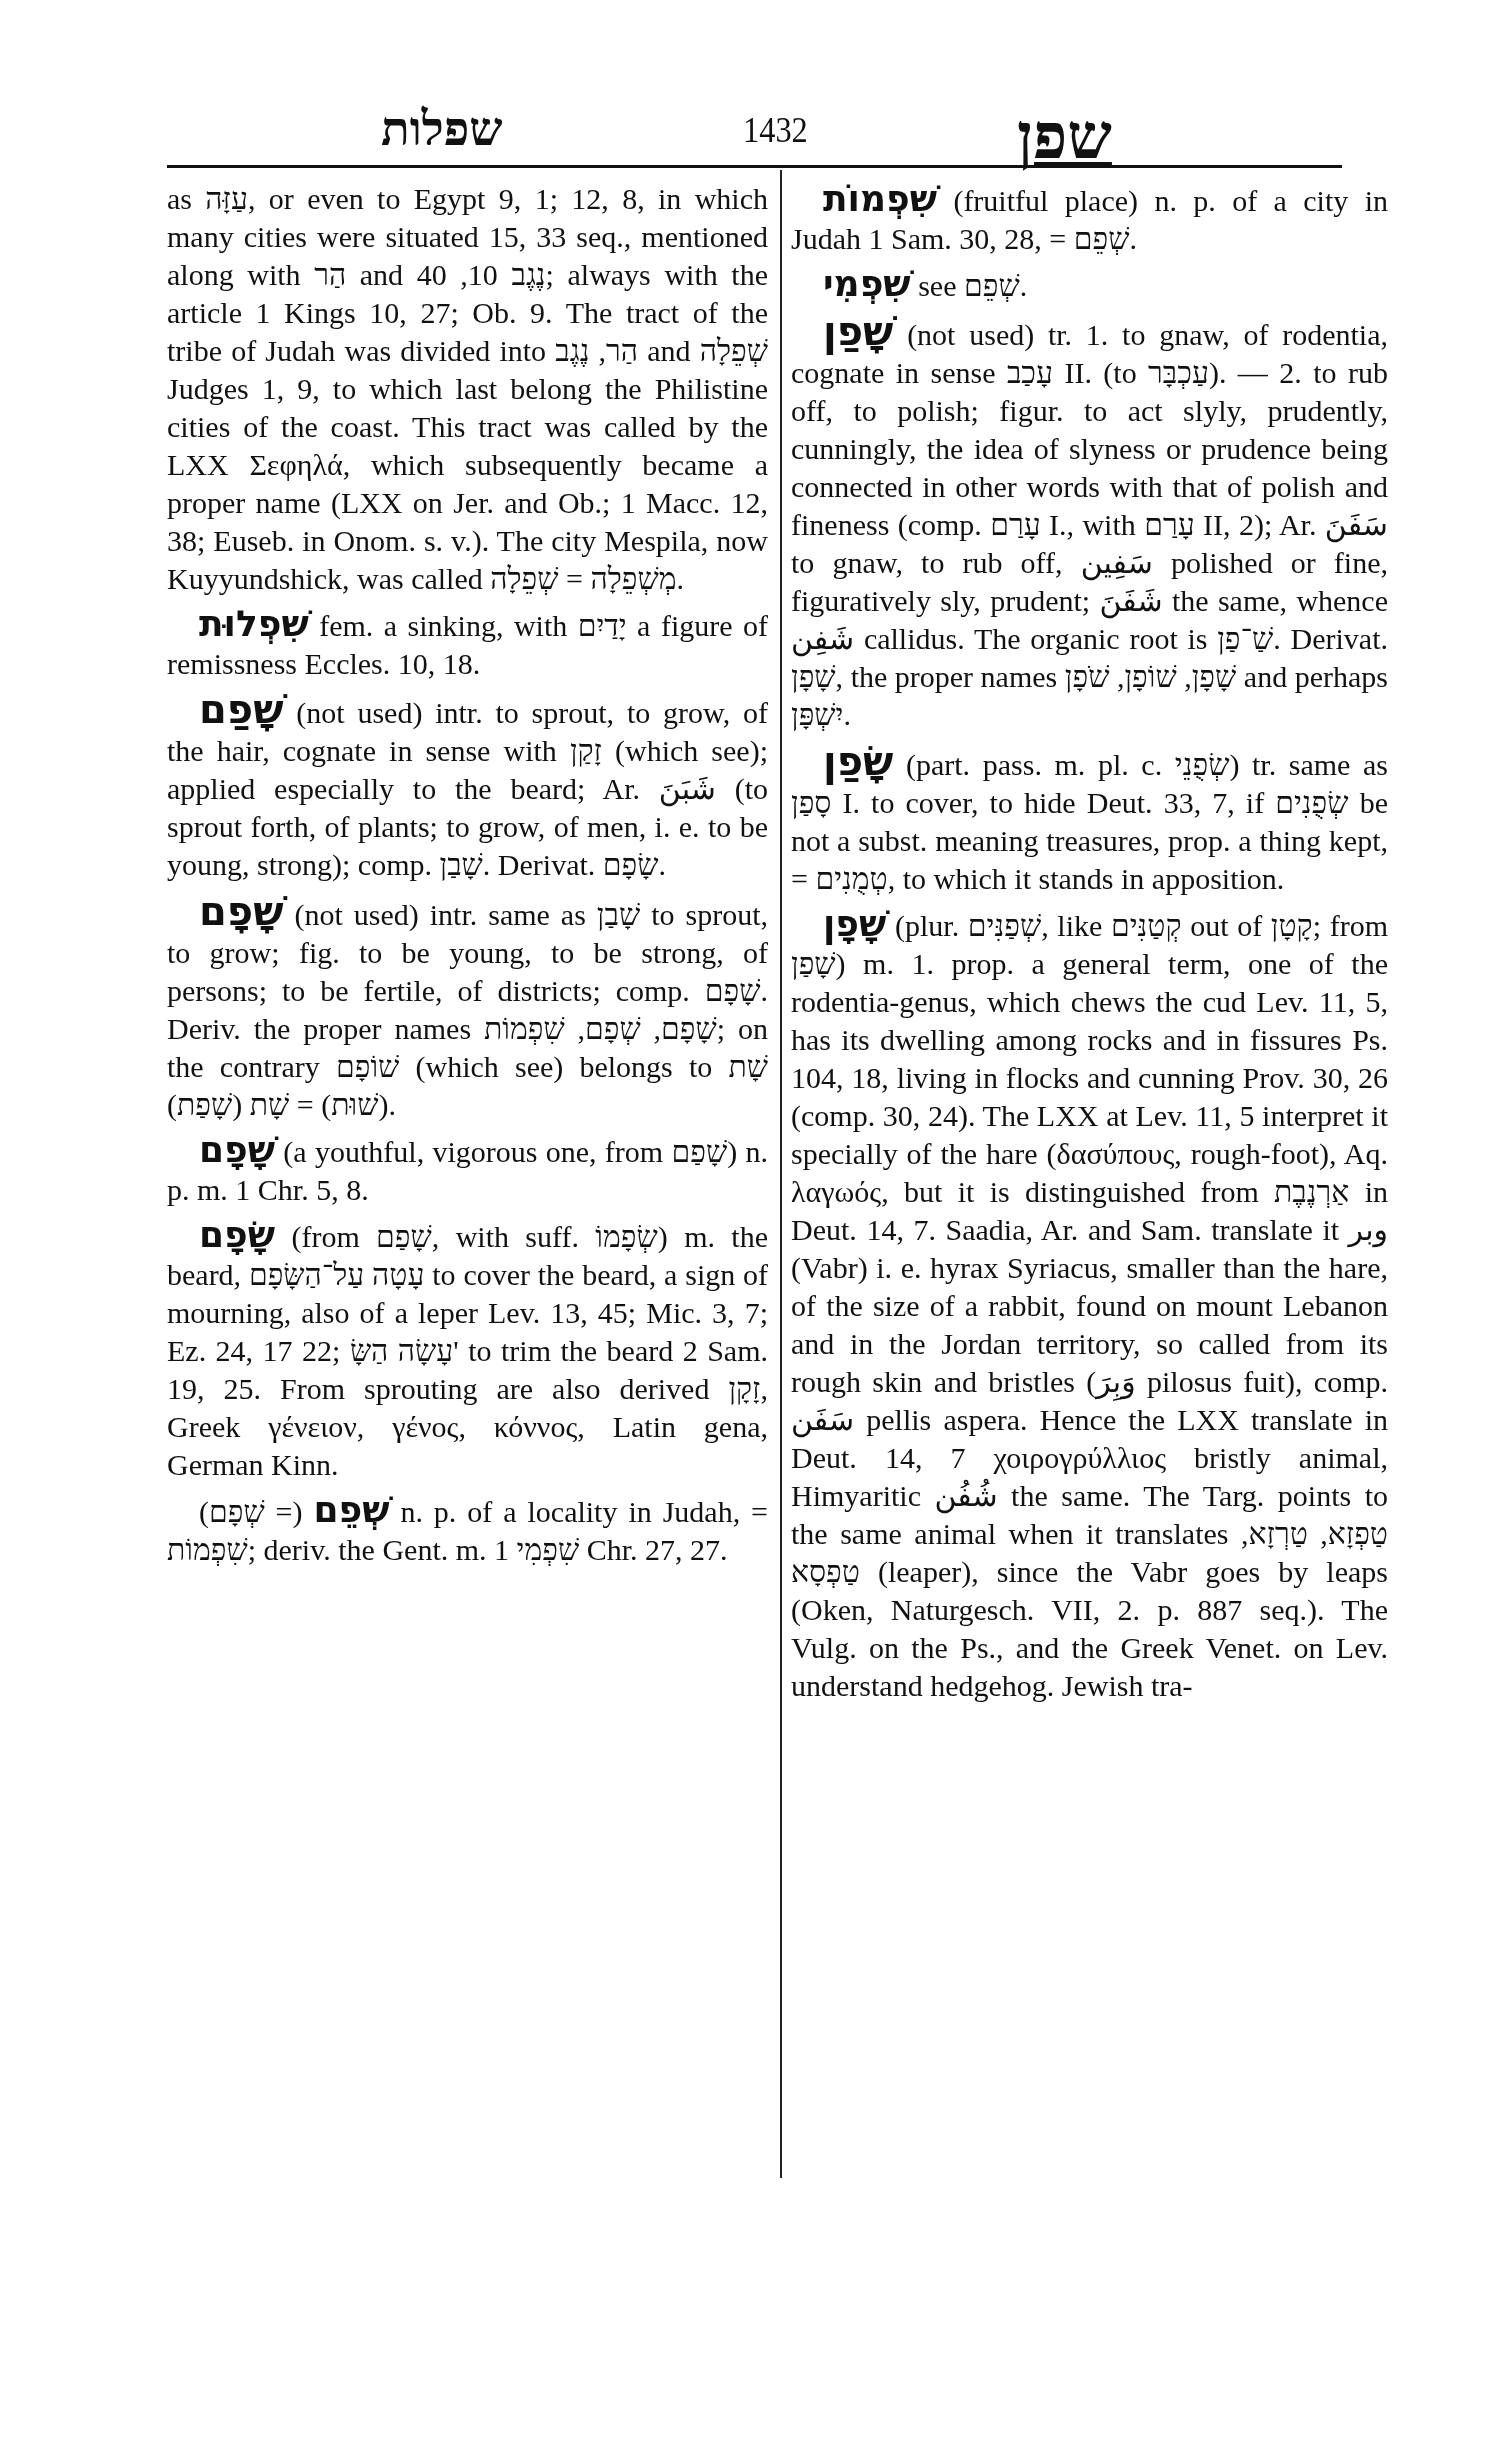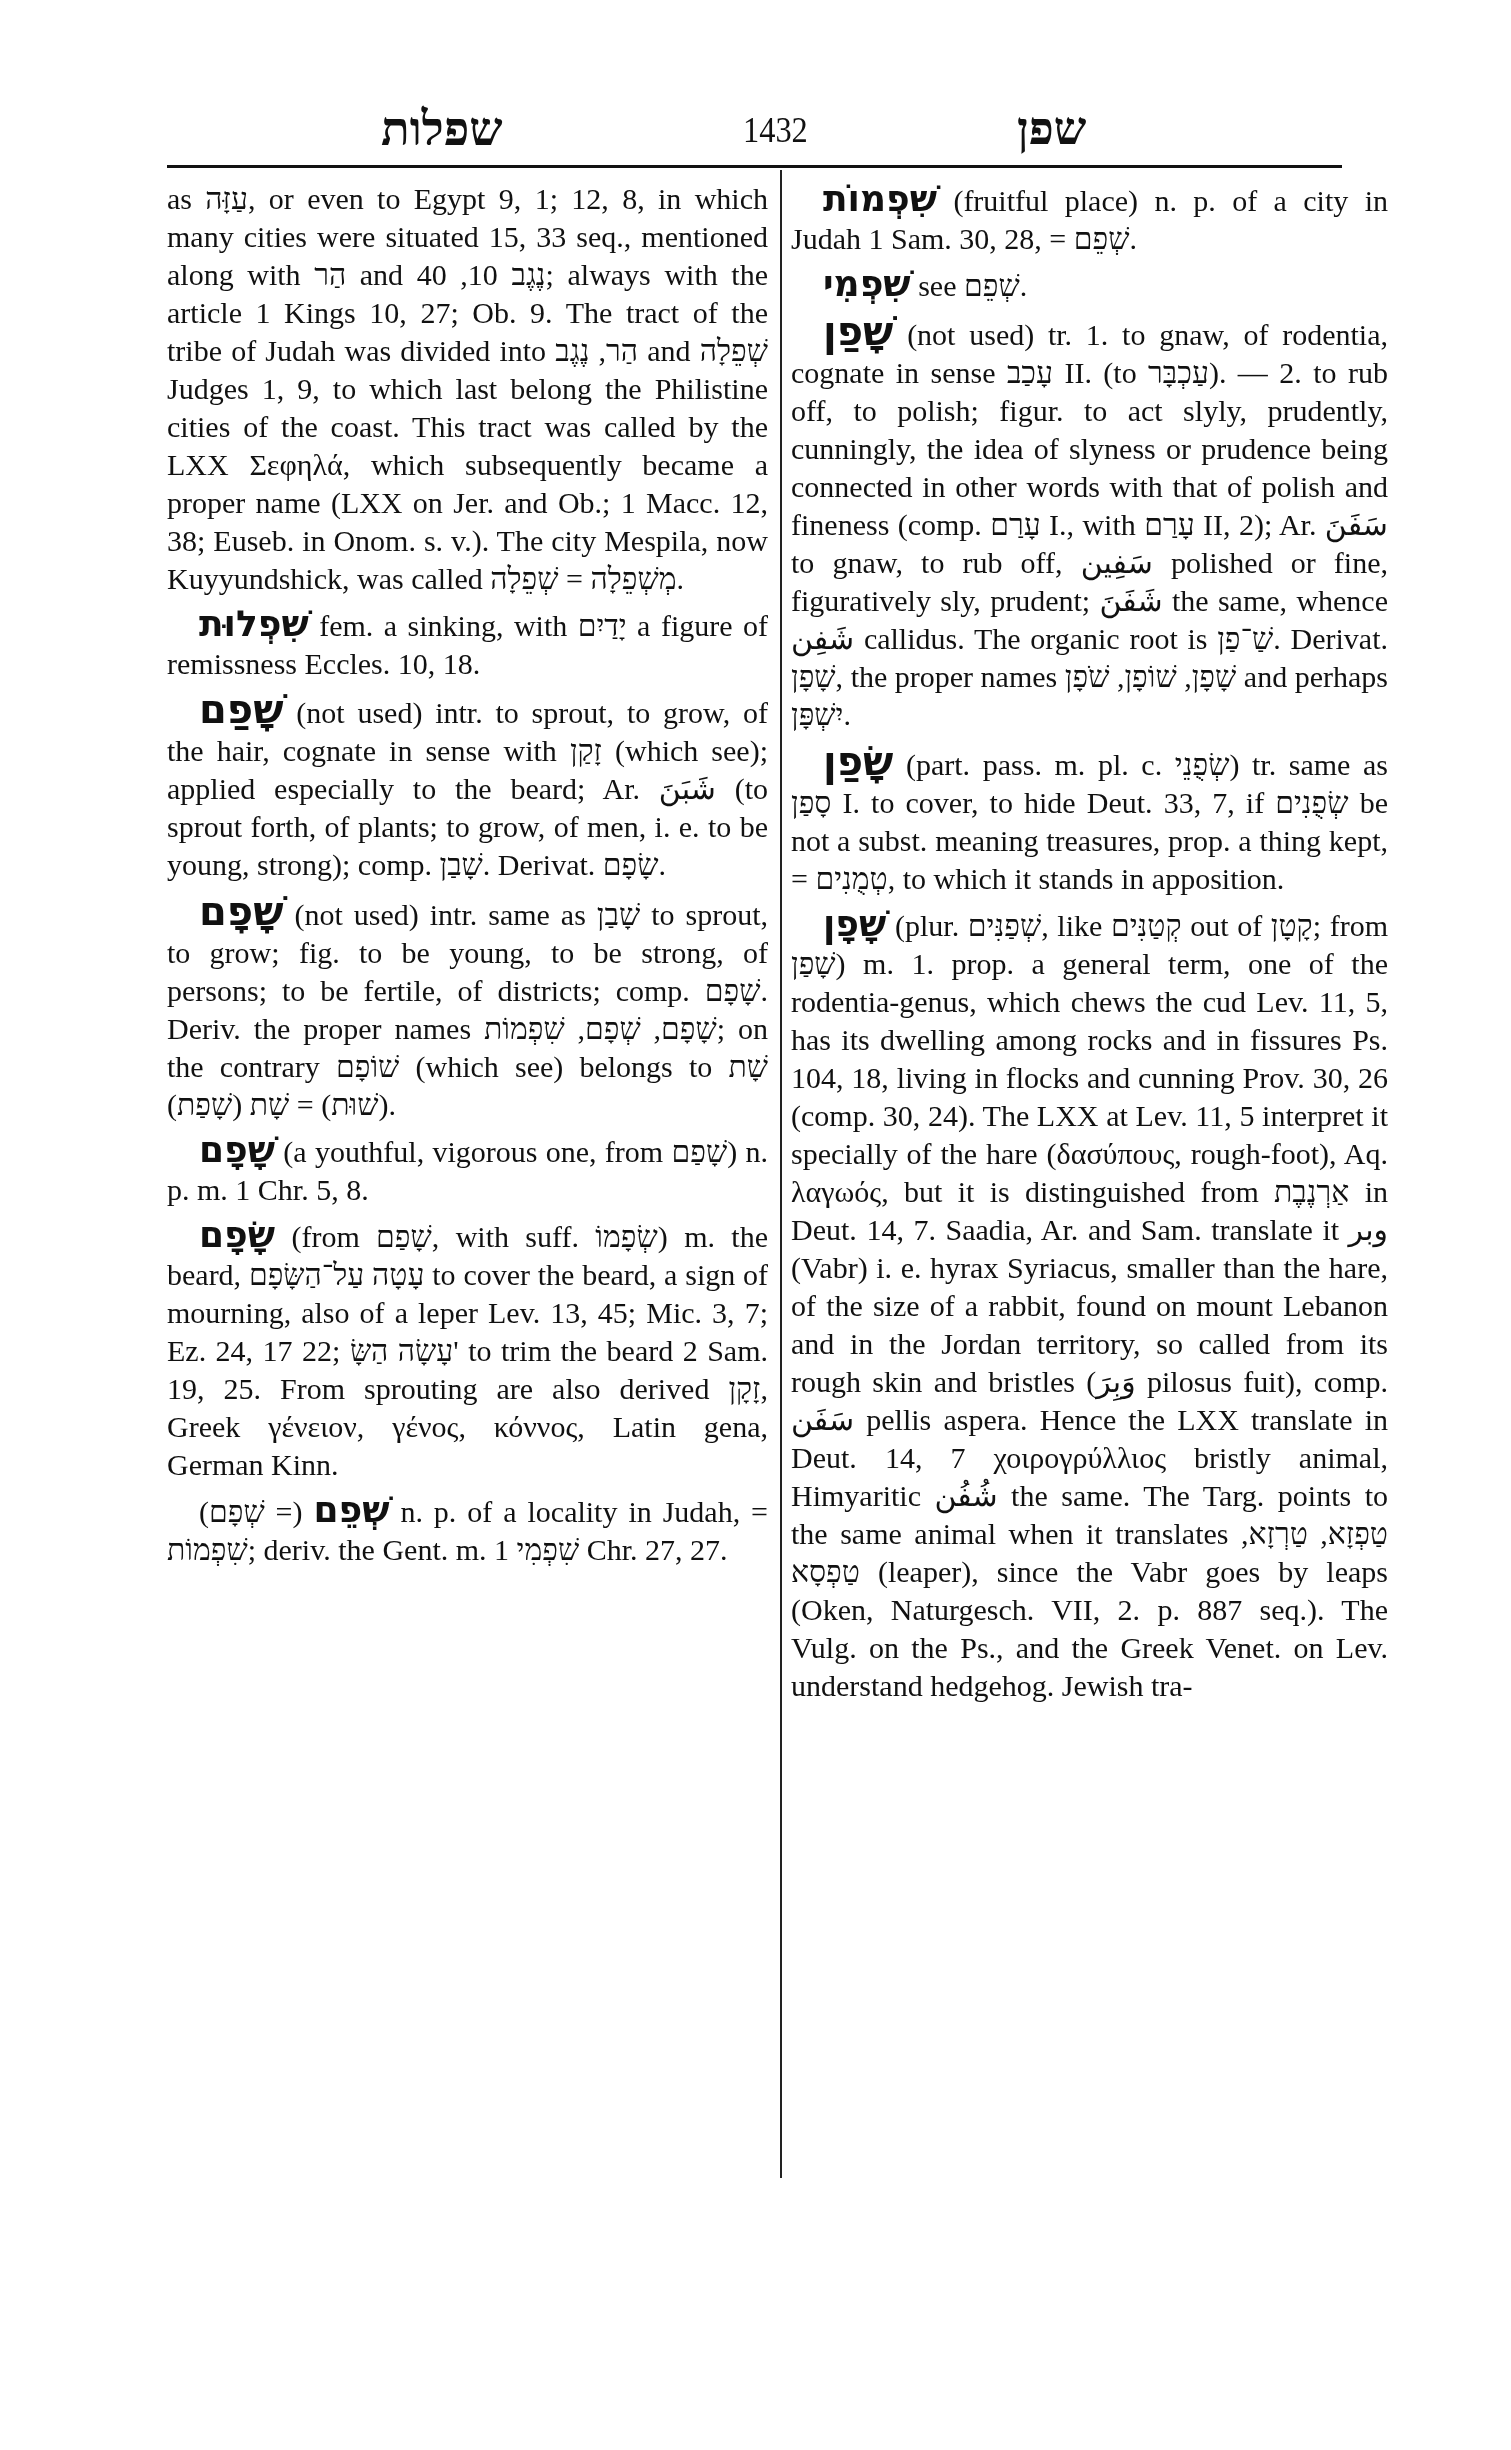--- a/index.html
+++ b/index.html
@@ -2,21 +2,21 @@
 <html style="font-size:14.4px"><head>
 <meta charset="utf-8">
 <style>
   html, body { margin: 0; padding: 0; background: #ffffff; }
   body { width: 1512px; height: 2450px; position: relative; overflow: hidden;
          font-family: "Liberation Serif", "DejaVu Serif", serif; color: #111; }
   .page { position: absolute; left: 16px; top: 0; width: 1512px; height: 2450px; padding-left: 47px; }
   .running-head { position: absolute; top: 99px; left: 151px; width: 1175px; height: 63px; }
   .rh-left { position: absolute; left: 214px; top: 7.2px; font-size: 47px; font-weight: bold; direction: rtl; line-height: 1; }
   .rh-num { position: absolute; left: 576px; top: 12.6px; font-size: 36px; line-height: 1; transform: scaleX(0.9); transform-origin: left; }
-  .rh-right { position: absolute; left: 850px; top: 7.2px; font-size: 46px; font-weight: bold; direction: rtl; line-height: 1; }
+  .rh-right { position: absolute; left: 850px; top: 7.2px; font-size: 63px; font-weight: bold; direction: rtl; line-height: 1; text-decoration: underline; }
   .head-rule { position: absolute; top: 165px; left: 151px; width: 1175px; height: 2.7px; background: #111; }
   .col-rule { position: absolute; left: 764px; top: 170px; width: 1.8px; height: 2008px; background: #222; }
   .column { position: absolute; top: 180px; width: 601px; font-size: 30px; line-height: 38px; text-align: justify; }
   .col-left { left: 151px; }
   .col-right { left: 775px; width: 597px; }
   .entry { margin: 0 0 7.2px 0; }
   .entry.cont { text-indent: 0; }
   .entry.indent { text-indent: 32px; }
   .hw { font-family: "DejaVu Sans", sans-serif; font-weight: bold; font-size: 36px; }
   .hw.big { font-size: 40px; }

